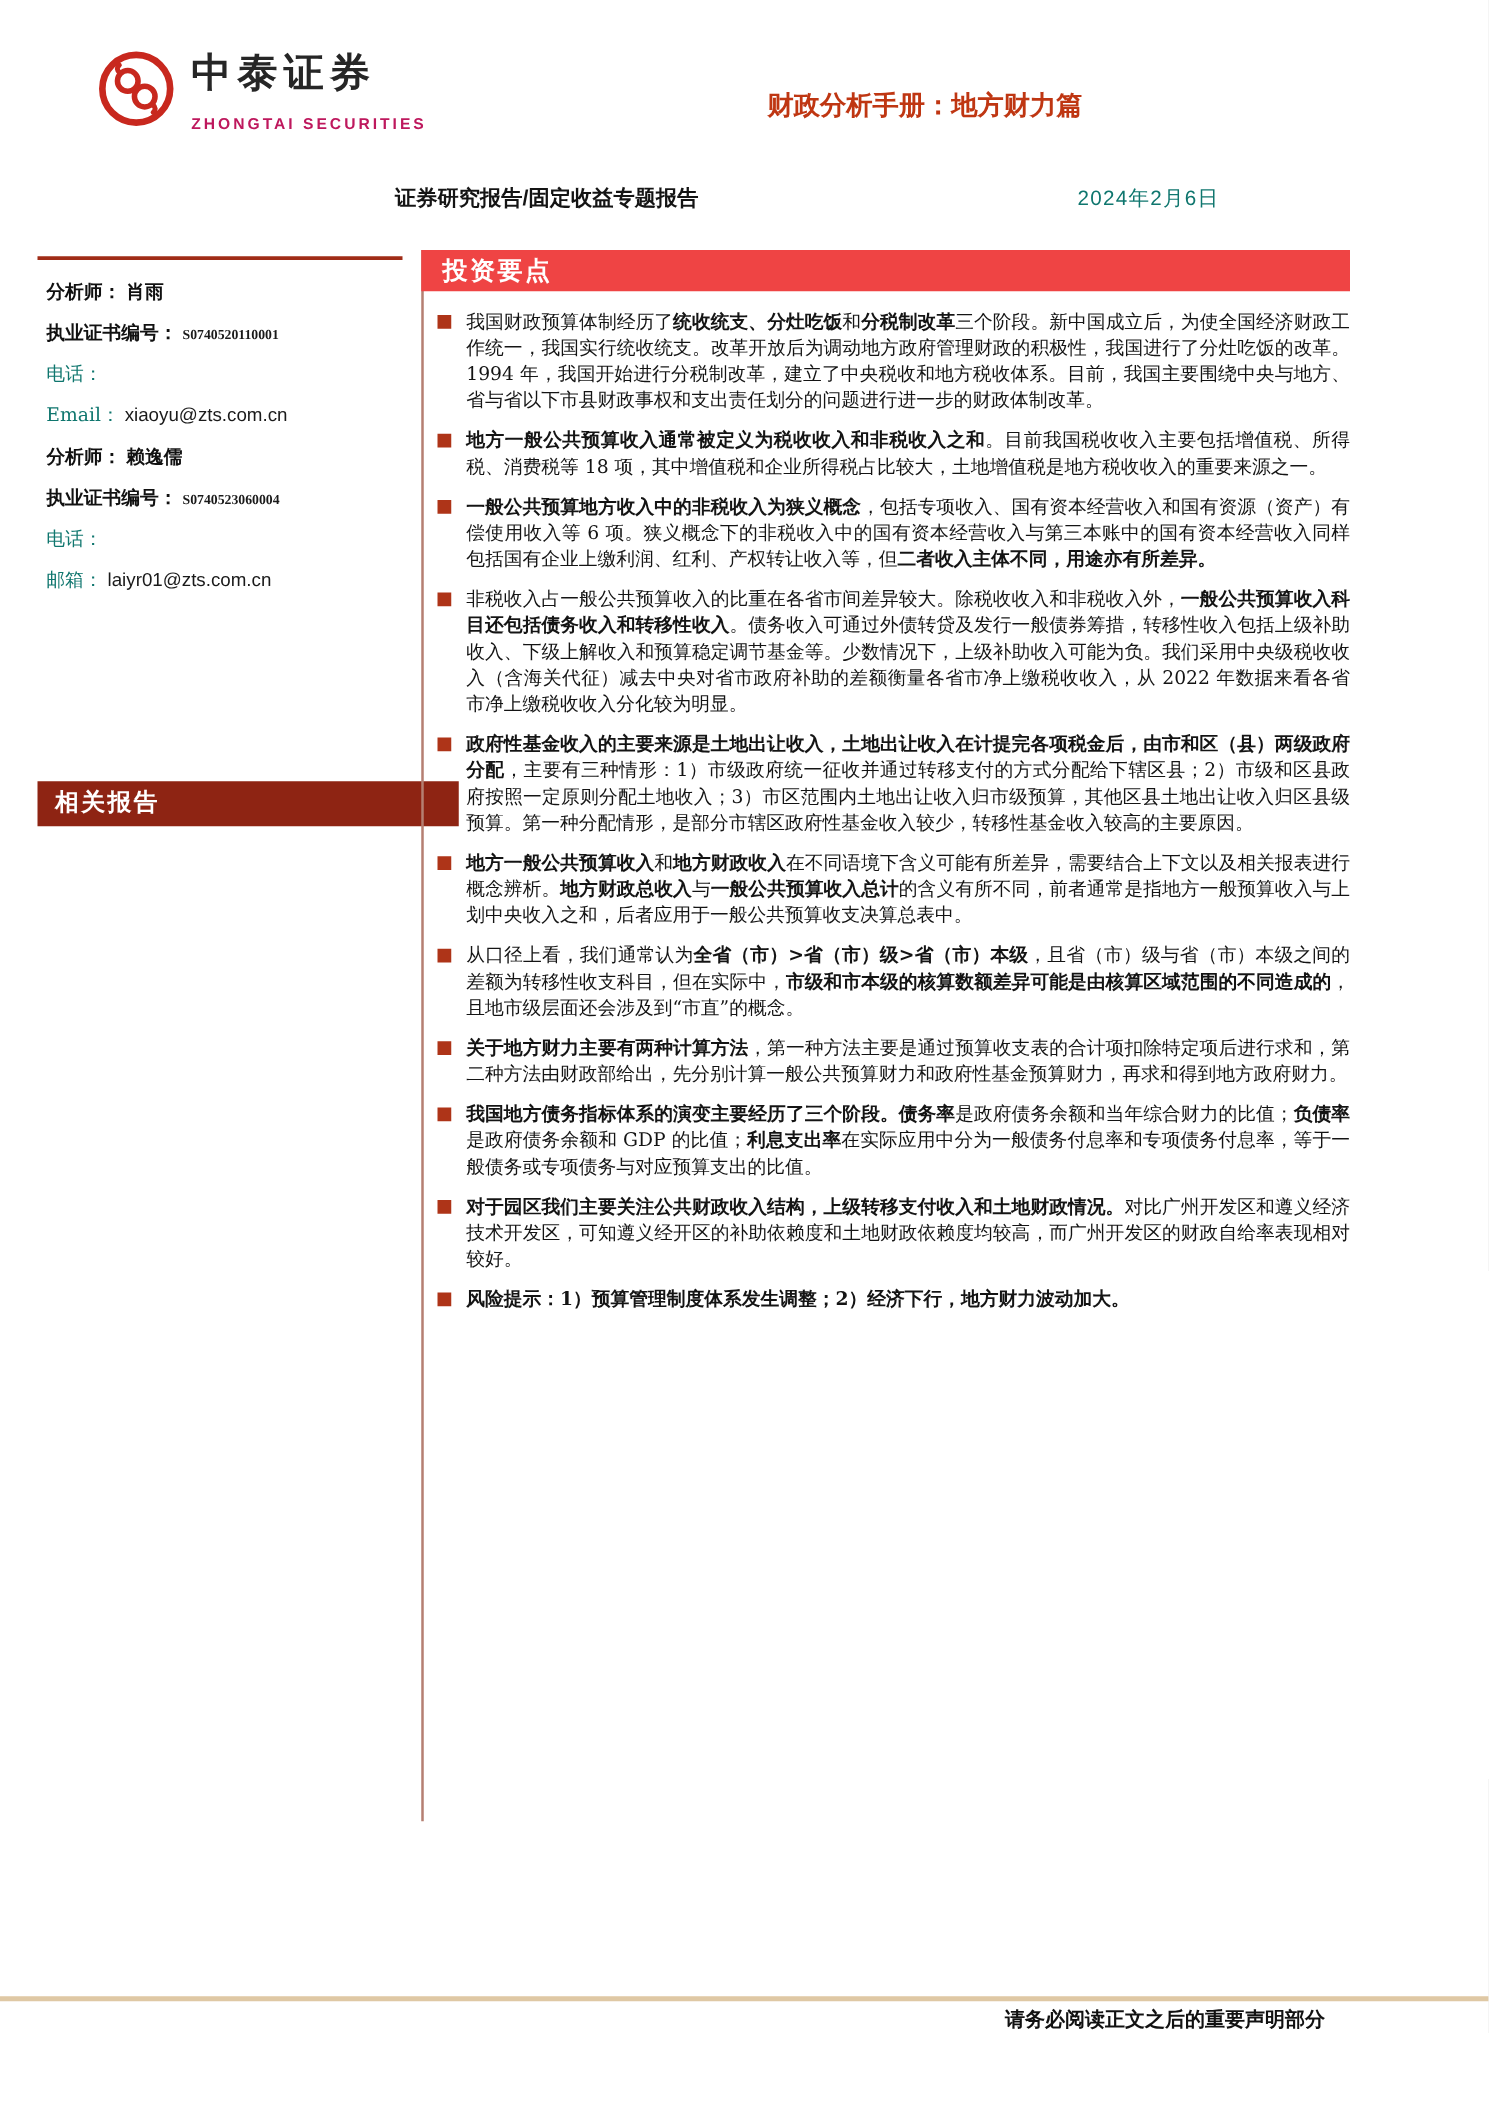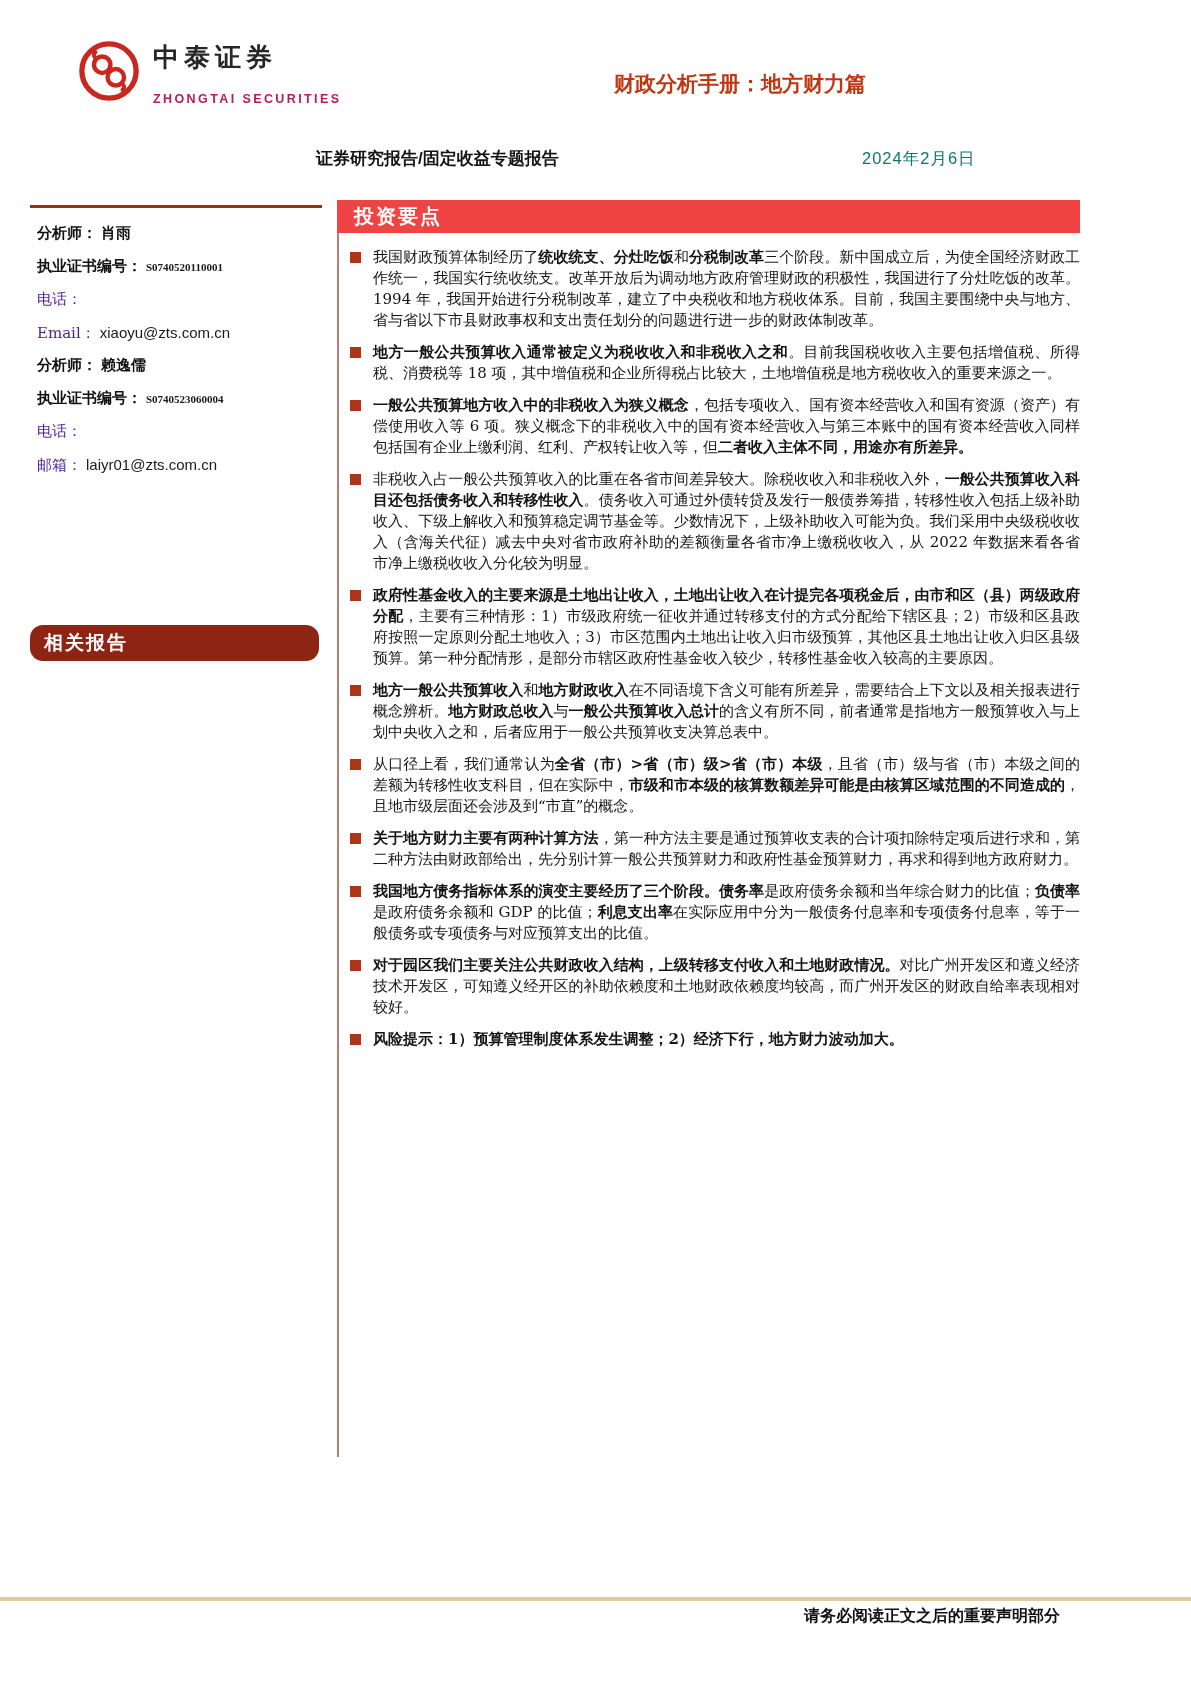--- a/index.html
+++ b/index.html
@@ -4,39 +4,39 @@
 <style>
   html,body{margin:0;padding:0;background:#e8e8e8;}
   .page{
     position:relative;width:1191px;height:1684px;background:#ffffff;
     margin:0 auto;overflow:hidden;
     font-family:"DejaVu Serif","Liberation Serif",serif;color:#1a1a1a;
   }
   
   .logo{position:absolute;left:78px;top:40px;display:flex;align-items:center;gap:13px;}
   .logo-txt{display:flex;flex-direction:column;}
-  .logo-cn{font-family:Liberation Serif, serif;font-size:26px;font-weight:700;color:#262626;letter-spacing:5px;line-height:36px;}
+  .logo-cn{font-family:Liberation Sans, sans-serif;font-size:32px;font-weight:700;color:#262626;letter-spacing:5px;line-height:36px;}
   .logo-en{font-family:"Liberation Sans","DejaVu Sans",sans-serif;font-size:12.5px;font-weight:700;color:#be185d;letter-spacing:2.4px;margin-top:16px;}
   .report-title{position:absolute;left:470px;top:70px;width:540px;text-align:center;
     font-family:"Liberation Sans","DejaVu Sans",sans-serif;font-size:21px;font-weight:700;color:#bf3612;}
   .report-type{position:absolute;left:316px;top:147px;font-family:"Liberation Sans","DejaVu Sans",sans-serif;
     font-size:17px;font-weight:700;color:#141414;}
   .report-date{position:absolute;left:862px;top:148px;font-family:"Liberation Sans","DejaVu Sans",sans-serif;
     font-size:16.5px;color:#0f766e;letter-spacing:1px;}
   
   .sidebar-rule{position:absolute;left:30px;top:205px;width:292px;height:3px;background:#a02c17;}
   .analyst-list{position:absolute;left:37px;top:217px;width:284px;}
   .srow{height:33px;line-height:33px;font-size:15px;white-space:nowrap;overflow:hidden;}
   .slabel{font-weight:700;color:#111;}
   .sname{font-weight:700;color:#111;margin-left:4px;}
   .scert{font-family:Liberation Serif, serif;font-weight:700;font-size:11px;margin-left:4px;}
-  .splain{font-weight:400;color:#4c1d95;}
+  .splain{font-weight:400;color:#0f766e;}
   .semail{font-family:"Liberation Sans","DejaVu Sans",sans-serif;font-weight:400;font-size:15px;margin-left:4px;}
-  .related-bar{position:absolute;left:30px;top:625px;width:289px;height:36px;background:#8e2413;
-    color:#ffffff;font-size:19px;font-weight:700;line-height:35px;padding-left:14px;box-sizing:border-box;letter-spacing:2px;border-radius:13px;}
+  .related-bar{position:absolute;left:30px;top:625px;width:337px;height:36px;background:#8e2413;
+    color:#ffffff;font-size:19px;font-weight:700;line-height:35px;padding-left:14px;box-sizing:border-box;letter-spacing:2px;}
   
   .vline{position:absolute;left:337px;top:200px;width:2px;height:1257px;background:#b57f72;}
   .section-bar{position:absolute;left:337px;top:200px;width:743px;height:33px;background:#ef4444;
     color:#ffffff;font-size:20px;font-weight:700;line-height:32px;padding-left:17px;box-sizing:border-box;letter-spacing:2px;}
   .bullet-list{position:absolute;left:337px;top:247px;width:743px;margin:0;padding:0;list-style:none;}
   .bullet-list li{position:relative;padding-left:36px;margin:0 0 11px 0;font-size:15px;line-height:21px;
     text-align:justify;color:#141414;}
   .bullet-list li .sq{position:absolute;left:13px;top:5px;width:11px;height:11px;background:#ae3418;}
   .b{font-weight:700;}
   

